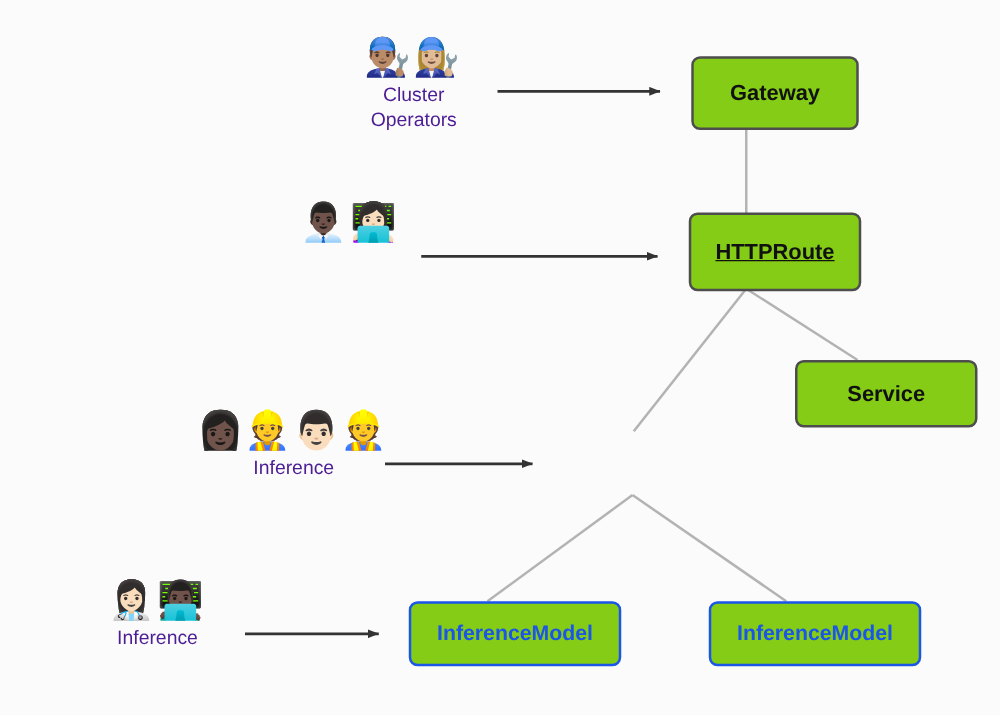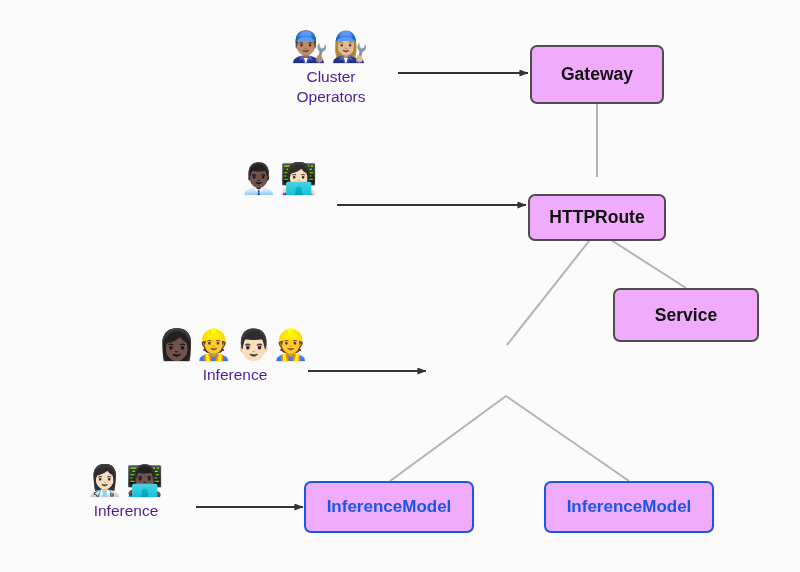--- a/index.html
+++ b/index.html
@@ -52,25 +52,26 @@
     font-family: "Liberation Sans", sans-serif;
   }
 
   
   .node {
     position: absolute;
     box-sizing: border-box;
     display: flex;
     align-items: center;
     justify-content: center;
-    background: #f0abfc;
+    background: #84cc16;
     border-radius: 7px;
     font-weight: bold;
     text-align: left;
     white-space: nowrap;
+    margin-left: 23px;
   }
   .node.std {
     border: 2px solid #4d4d4d;
     color: #111111;
     font-size: 17.5px;
   }
   .node.res {
     border: 2.5px solid #1a56e8;
     color: #1a56e8;
     font-size: 17px;
@@ -121,21 +122,21 @@
 
   <div class="persona" style="left:26px; top:464px;">
     <div class="persona-emojis">👩🏻‍⚕️👨🏿‍💻</div>
     <div class="persona-label">
       <div>Inference</div>
     </div>
   </div>
 
   <div class="node std" style="left:530px; top:45px; width:134px; height:59px;">Gateway</div>
 
-  <div class="node std" style="left:528px; top:194px; width:138px; height:47px;">HTTPRoute</div>
+  <div class="node std" style="left:528px; top:170px; width:138px; height:63px;text-decoration:underline;">HTTPRoute</div>
 
   <div class="node std" style="left:613px; top:288px; width:146px; height:54px;">Service</div>
 
 
   <div class="node res" style="left:304px; top:481px; width:170px; height:52px;">InferenceModel</div>
 
   <div class="node res" style="left:544px; top:481px; width:170px; height:52px;">InferenceModel</div>
 
 </div>
 

